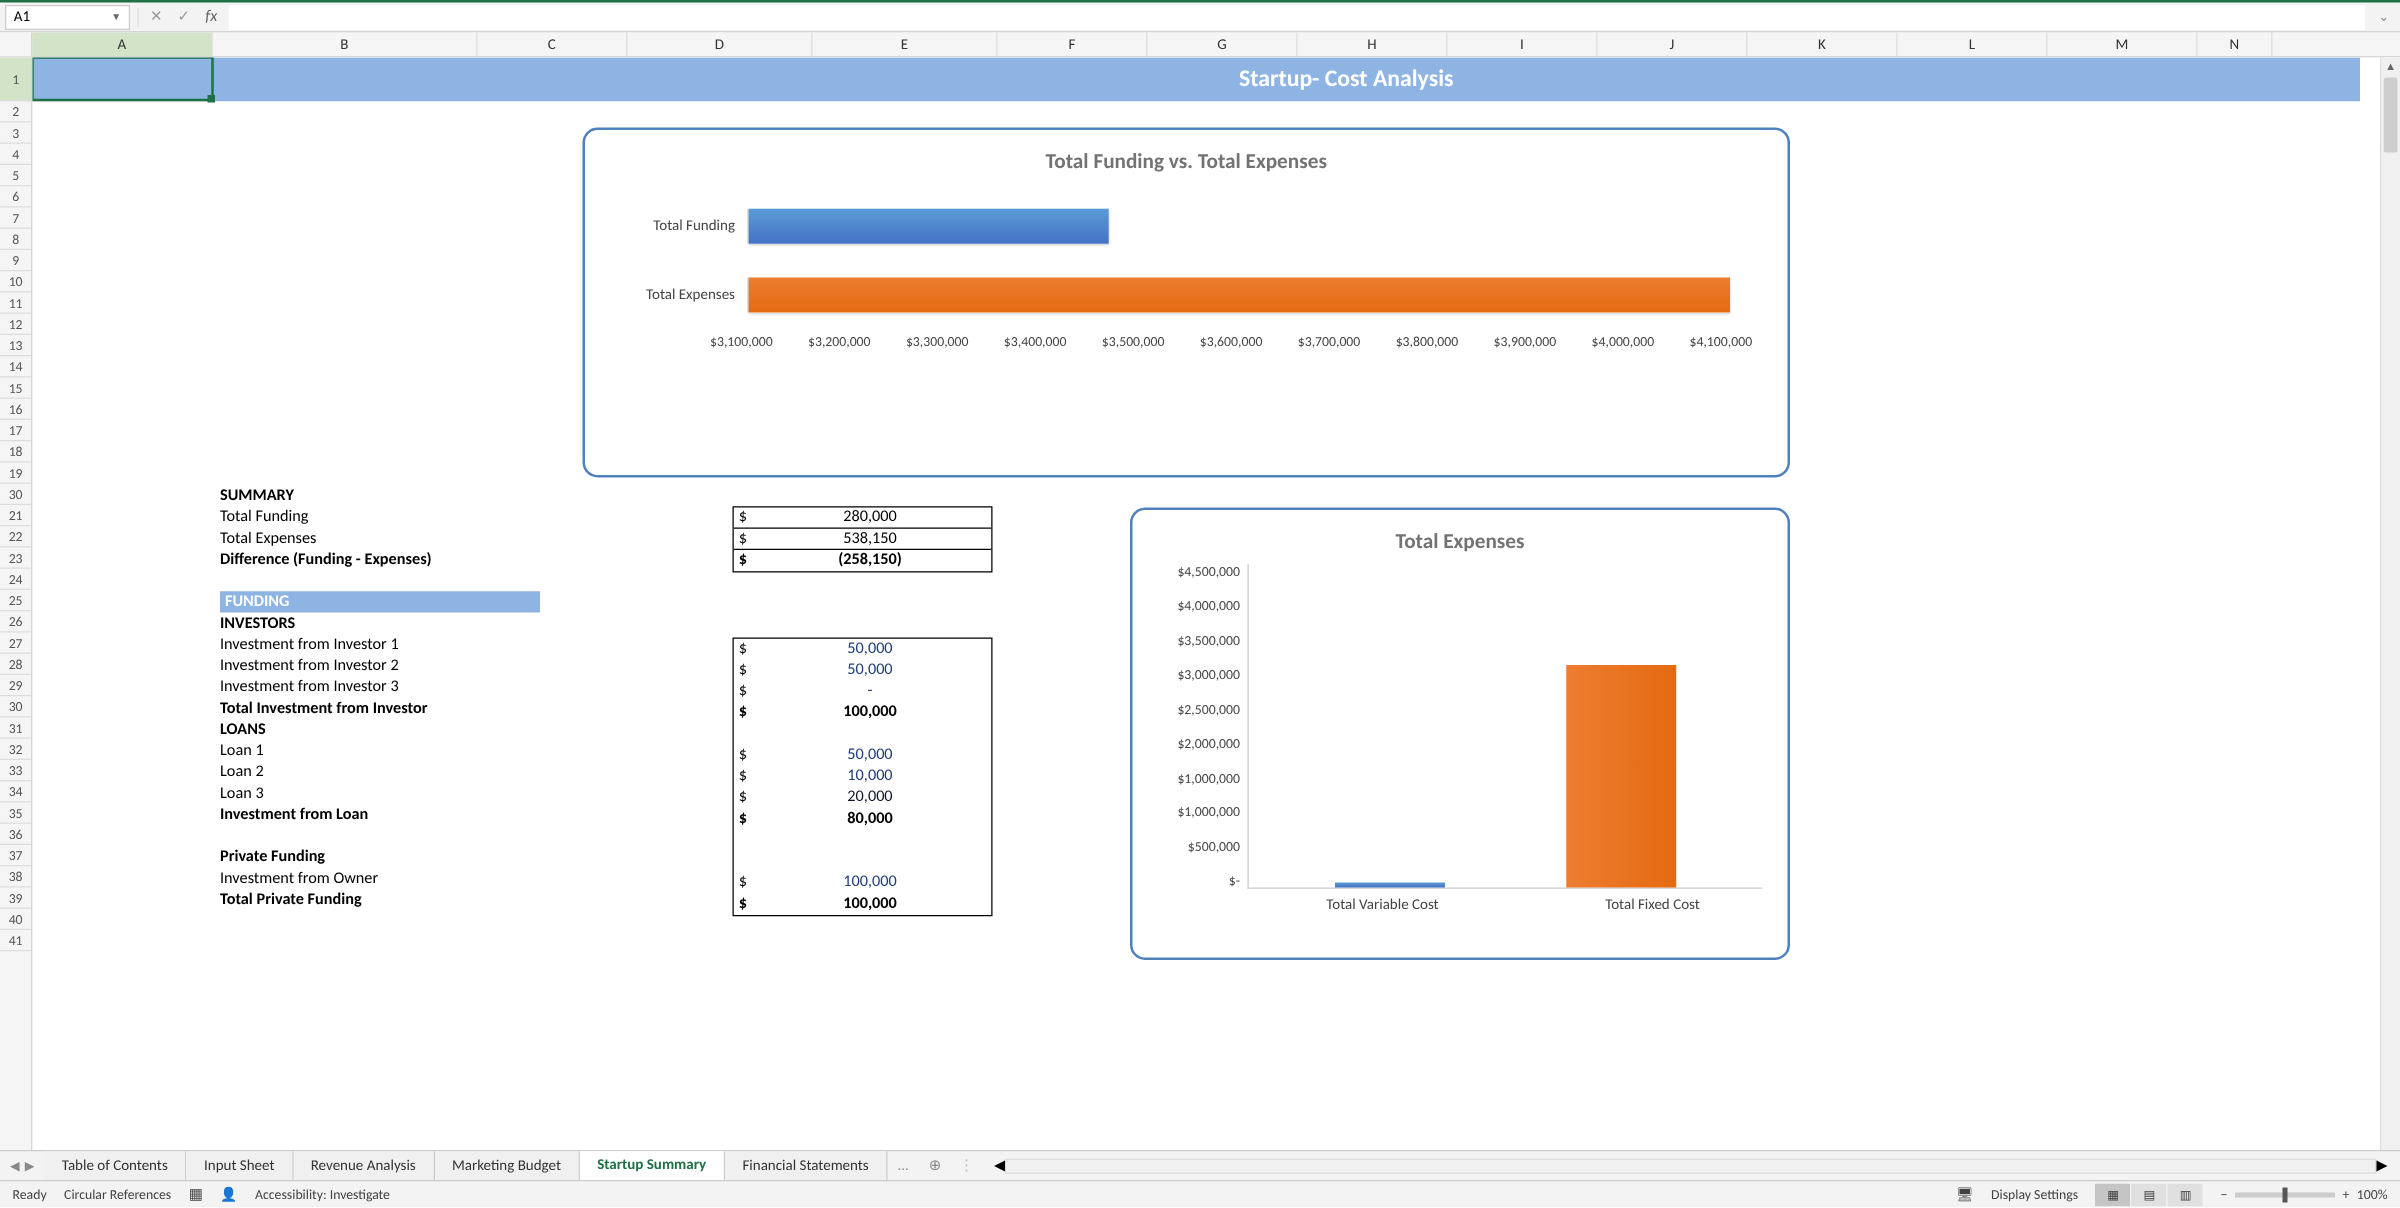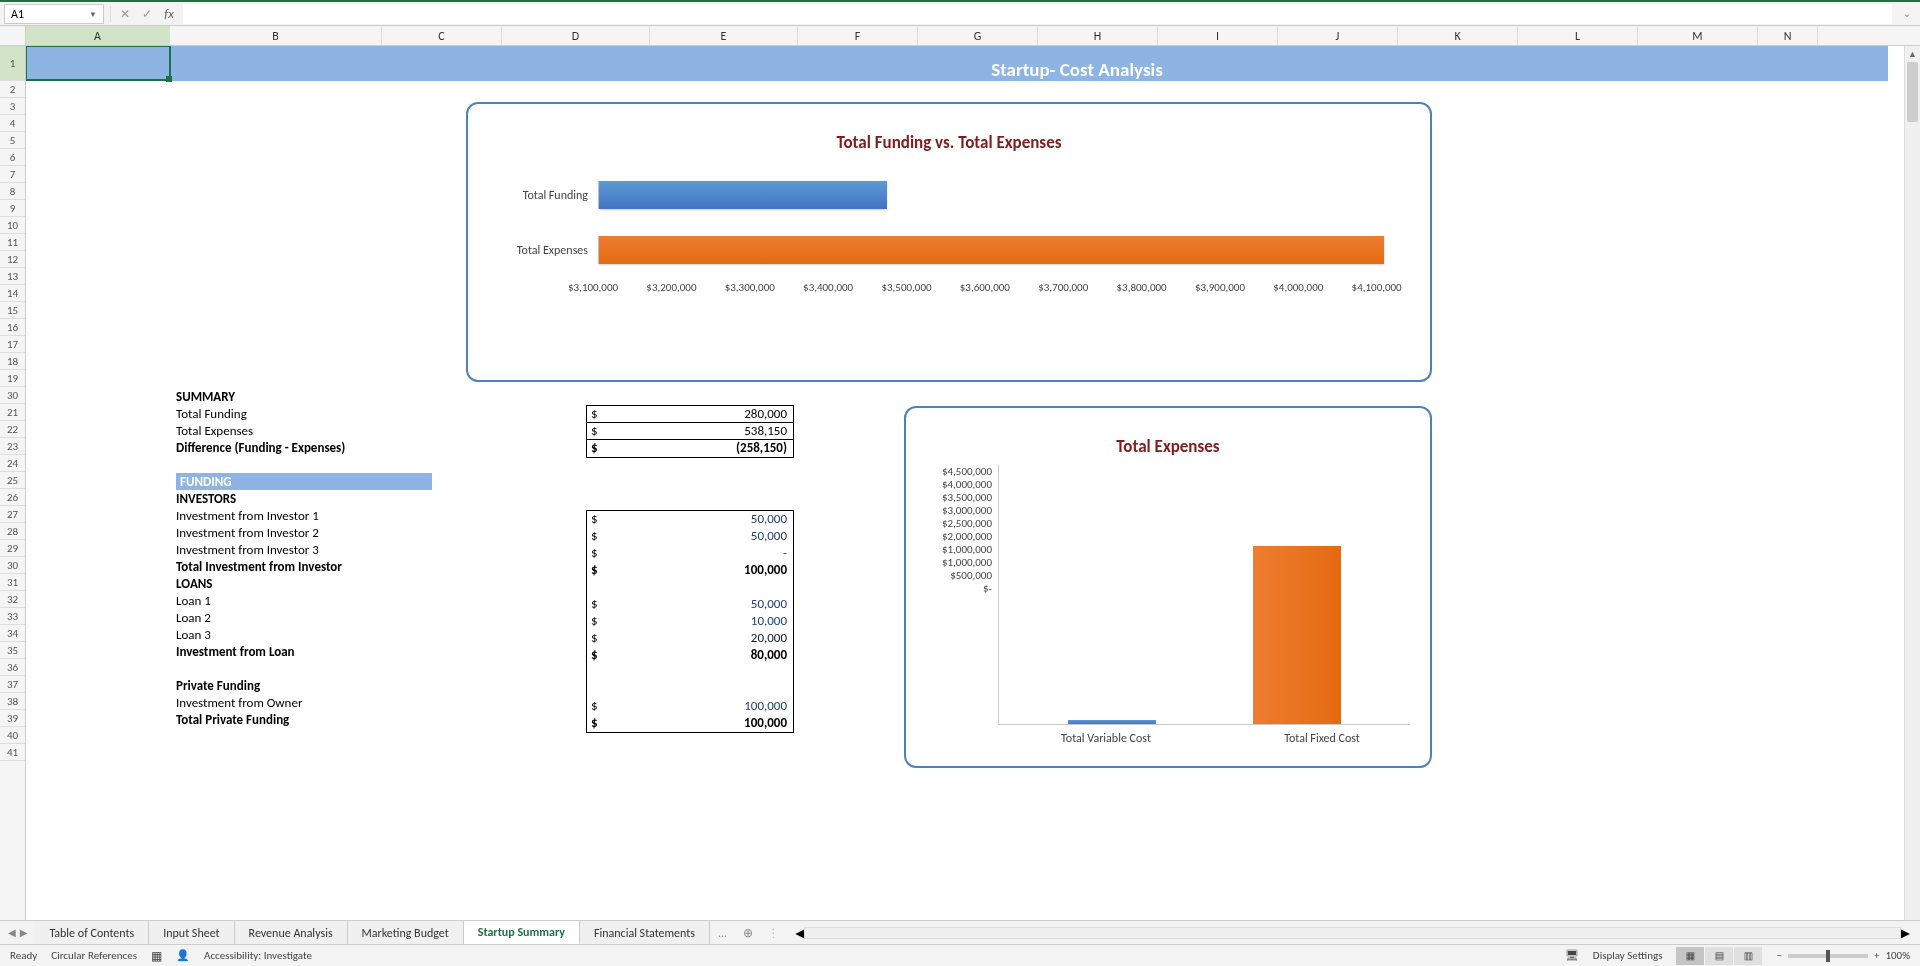--- a/index.html
+++ b/index.html
@@ -24,59 +24,59 @@
 
 .grid-wrap { display: flex; height: 880px; position: relative; }
 .row-headers { width: 26px; background: #f5f5f5; border-right: 1px solid #ccc; }
 .row-h { height: 17px; border-bottom: 1px solid #ddd; text-align: center; font-size: 11px; color: #555; line-height: 17px; }
 .row-h.first { height: 35px; line-height: 35px; }
 .row-h.sel { background: #d2e3c8; }
 
 .sheet { flex: 1; position: relative; background: #fff; overflow: hidden; }
 
 
-.title-bar { position: absolute; left: 0; top: 0; height: 35px; width: 1862px; background: #8db4e2; color: #fff; font-weight: bold; font-size: 19px; display: flex; align-items: flex-end; justify-content: center; padding-left: 240px; }
+.title-bar { position: absolute; left: 0; top: 0; height: 35px; width: 1862px; background: #8db4e2; color: #fff; font-weight: bold; font-size: 19px; display: flex; align-items: center; justify-content: center; padding-left: 240px; }
 
 
 .active-cell { position: absolute; left: -1px; top: -1px; width: 146px; height: 36px; border: 2px solid #1e7145; pointer-events: none; }
 .active-cell::after { content: ''; position: absolute; right: -3px; bottom: -3px; width: 6px; height: 6px; background: #1e7145; }
 
 
 .chart-box { position: absolute; border: 2px solid #4f81bd; border-radius: 12px; background: #fff; }
 .chart1 { left: 440px; top: 56px; width: 966px; height: 280px; }
-.chart-title { text-align: center; font-weight: bold; font-size: 17px; padding: 28px 0 8px; color: #7f1d1d; }
+.chart-title { text-align: center; font-weight: bold; font-size: 17px; padding: 14px 0 8px; color: #737373; }
 .hbar-area { padding: 6px 30px 0 30px; }
 .hbar-row { display: flex; align-items: center; height: 55px; gap: 10px; }
 .hbar-label { width: 90px; text-align: right; font-size: 12px; color: #444; }
 .hbar-track { flex: 1; height: 28px; position: relative; border-left: 1px solid #ccc; }
 .hbar { position: absolute; left: 0; top: 0; height: 28px; background: linear-gradient(#5b9bd5,#4472c4); box-shadow: 0 1px 2px rgba(0,0,0,0.2); }
 .hbar.orange { background: linear-gradient(#ed7d31,#e56a11); }
 .x-ticks { display: flex; margin-left: 100px; margin-top: 4px; font-size: 11px; color: #444; }
 .x-tick { flex: 1; text-align: left; white-space: nowrap; }
 
 
 .summary { position: absolute; left: 150px; top: 342px; width: 260px; font-size: 13px; line-height: 17px; }
 .summary .hdr-blue { font-weight: bold; background: #8db4e2; color: #fff; padding: 0 4px; display: inline-block; width: 256px; }
 
 
 .vals { position: absolute; left: 560px; top: 359px; width: 208px; font-size: 13px; }
 .vbox { border: 1.5px solid #000; }
 .vrow { display: flex; height: 17px; border-bottom: 1px solid #000; }
 .vrow:last-child { border-bottom: none; }
 .vrow .cur { width: 18px; padding-left: 4px; }
-.vrow .num { flex: 1; text-align: right; padding-right: 6px; }
+.vrow .num { flex: 1; text-align: center; padding-right: 6px; }
 .vrow.bold { font-weight: bold; }
 .vbox2 { border: 1.5px solid #000; margin-top: 52px; }
 .vbox2 .vrow { border-bottom: none; }
 .blue-num { color: #1f3d7a; }
 
 
 .chart2 { left: 878px; top: 360px; width: 528px; height: 362px; }
 .vbar-area { display: flex; height: 260px; padding: 0 20px; }
-.y-axis { width: 72px; display: flex; flex-direction: column; text-align: right; font-size: 11px; color: #444; padding-right: 6px; }
+.y-axis { width: 72px; display: flex; flex-direction: column; justify-content: space-between; text-align: right; font-size: 11px; color: #444; padding-right: 6px; }
 .bars-zone { flex: 1; border-left: 1px solid #ccc; border-bottom: 1px solid #ccc; display: flex; align-items: flex-end; justify-content: space-around; padding: 0 20px; position: relative; }
 .vbar { width: 88px; background: linear-gradient(#5b9bd5,#4472c4); }
 .vbar.orange { background: linear-gradient(to right,#ed7d31,#e56a11); }
 .bar-labels { display: flex; margin-left: 92px; justify-content: center; font-size: 12px; color: #444; padding-top: 6px; }
 
 
 .vscroll { position: absolute; right: 0; top: 46px; width: 16px; bottom: 26px; background: #f0f0f0; border-left: 1px solid #ddd; }
 .vscroll .up, .vscroll .dn { height: 16px; text-align: center; font-size: 9px; color: #666; line-height: 16px; }
 .vscroll .thumb { position: absolute; top: 16px; left: 2px; right: 2px; height: 60px; background: #cdcdcd; border-radius: 2px; }
 

